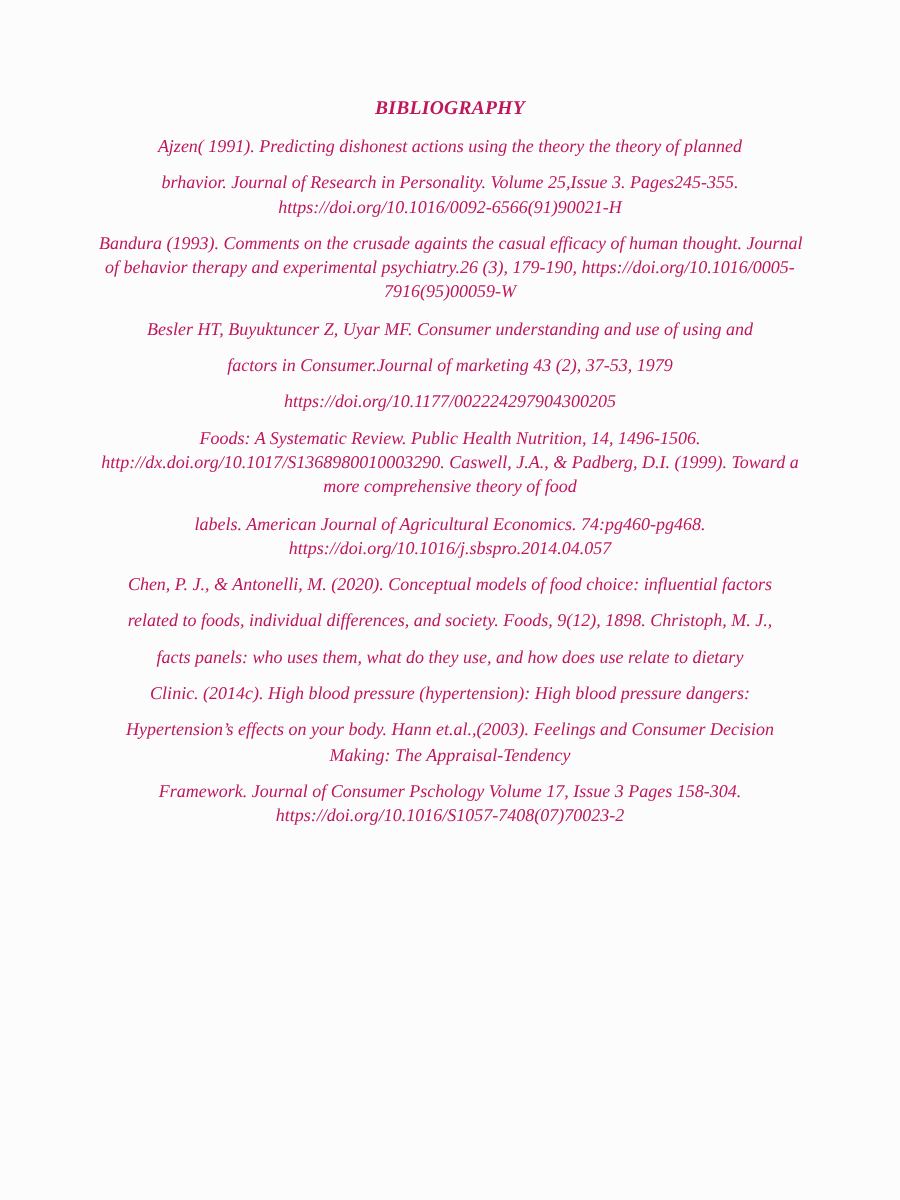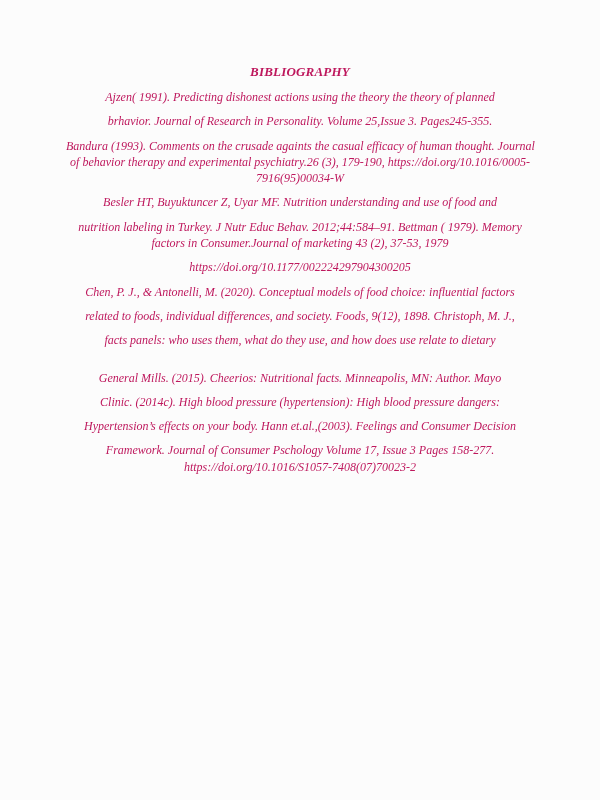--- a/index.html
+++ b/index.html
@@ -50,71 +50,76 @@
   <div class="content">
 
     <h1 class="doc-title">BIBLIOGRAPHY</h1>
 
     <p class="entry">
       <span class="bib-line">Ajzen( 1991). Predicting dishonest actions using the theory the theory of planned</span>
     </p>
 
     <p class="entry">
       <span class="bib-line">brhavior. Journal of Research in Personality. Volume 25,Issue 3. Pages245-355.</span>
+      <span class="bib-line">https://doi.org/10.1016/0092-6566(91)90021-H</span>
     </p>
 
     <p class="entry">
       <span class="bib-line">Bandura (1993). Comments on the crusade againts the casual efficacy of human thought. Journal</span>
       <span class="bib-line">of behavior therapy and experimental psychiatry.26 (3), 179-190, https://doi.org/10.1016/0005-</span>
-      <span class="bib-line">7916(95)00034-W</span>
+      <span class="bib-line">7916(95)00059-W</span>
     </p>
 
     <p class="entry">
-      <span class="bib-line">Besler HT, Buyuktuncer Z, Uyar MF. Nutrition understanding and use of food and</span>
+      <span class="bib-line">Besler HT, Buyuktuncer Z, Uyar MF. Consumer understanding and use of using and</span>
     </p>
 
     <p class="entry">
-      <span class="bib-line">nutrition labeling in Turkey. J Nutr Educ Behav. 2012;44:584–91. Bettman ( 1979). Memory</span>
       <span class="bib-line">factors in Consumer.Journal of marketing 43 (2), 37-53, 1979</span>
     </p>
 
     <p class="entry">
       <span class="bib-line">https://doi.org/10.1177/002224297904300205</span>
     </p>
 
 
+    <p class="entry">
+      <span class="bib-line">Foods: A Systematic Review. Public Health Nutrition, 14, 1496-1506.</span>
+      <span class="bib-line">http://dx.doi.org/10.1017/S1368980010003290. Caswell, J.A., &amp; Padberg, D.I. (1999). Toward a</span>
+      <span class="bib-line">more comprehensive theory of food</span>
+    </p>
 
     <p class="entry">
+      <span class="bib-line">labels. American Journal of Agricultural Economics. 74:pg460-pg468.</span>
+      <span class="bib-line">https://doi.org/10.1016/j.sbspro.2014.04.057</span>
     </p>
 
     <p class="entry">
       <span class="bib-line">Chen, P. J., &amp; Antonelli, M. (2020). Conceptual models of food choice: influential factors</span>
     </p>
 
     <p class="entry">
       <span class="bib-line">related to foods, individual differences, and society. Foods, 9(12), 1898. Christoph, M. J.,</span>
     </p>
 
     <p class="entry">
       <span class="bib-line">facts panels: who uses them, what do they use, and how does use relate to dietary</span>
     </p>
 
 
-    <p class="entry gap-before">
-      <span class="bib-line">General Mills. (2015). Cheerios: Nutritional facts. Minneapolis, MN: Author. Mayo</span>
-    </p>
 
     <p class="entry">
       <span class="bib-line">Clinic. (2014c). High blood pressure (hypertension): High blood pressure dangers:</span>
     </p>
 
     <p class="entry">
       <span class="bib-line">Hypertension’s effects on your body. Hann et.al.,(2003). Feelings and Consumer Decision</span>
+      <span class="bib-line">Making: The Appraisal-Tendency</span>
     </p>
 
     <p class="entry">
-      <span class="bib-line">Framework. Journal of Consumer Pschology Volume 17, Issue 3 Pages 158-277.</span>
+      <span class="bib-line">Framework. Journal of Consumer Pschology Volume 17, Issue 3 Pages 158-304.</span>
       <span class="bib-line">https://doi.org/10.1016/S1057-7408(07)70023-2</span>
     </p>
 
 
   </div>
 </div>
 
 </body></html>

